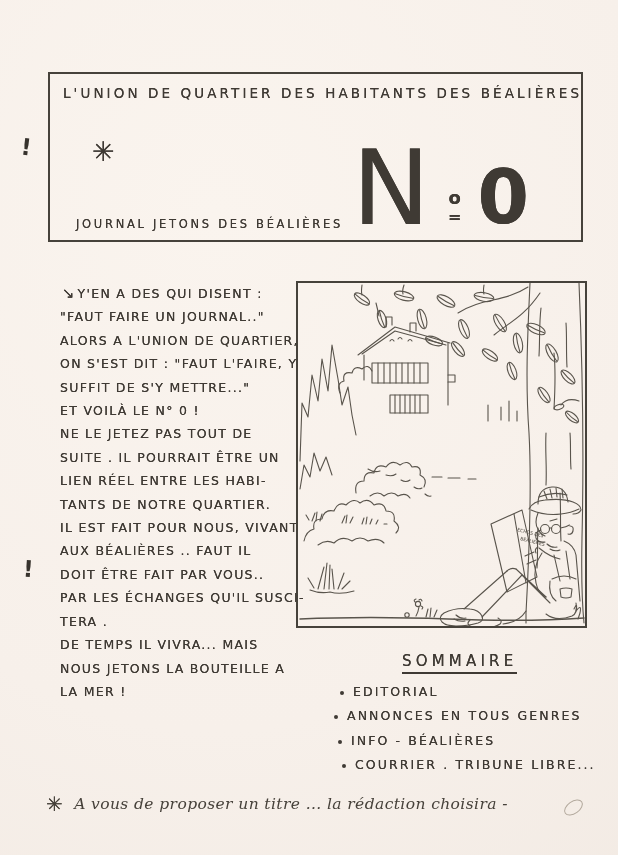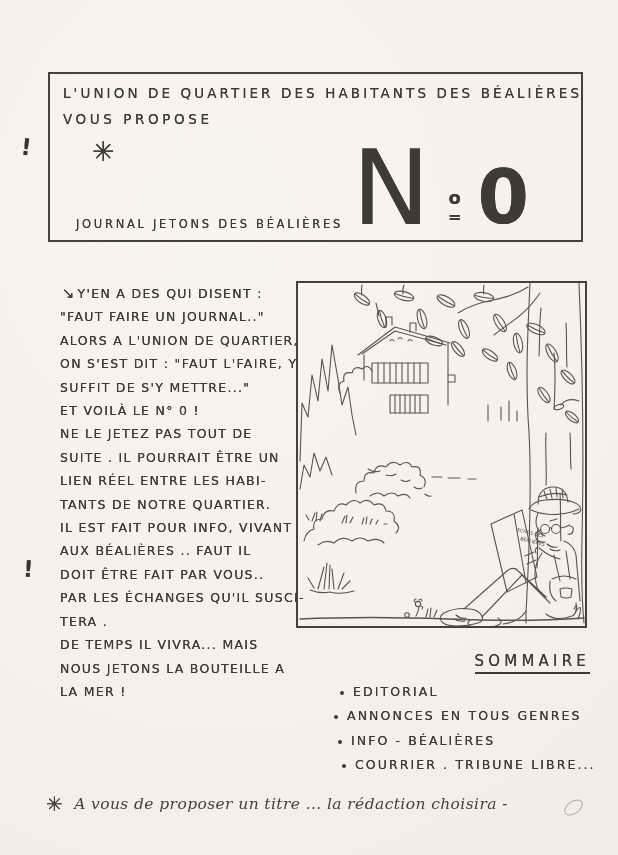--- a/index.html
+++ b/index.html
@@ -29,21 +29,21 @@
            font-size:12.5px; letter-spacing:1.3px; line-height:23.4px; white-space:nowrap; }
   .intro .first { padding-left:2px; }
   .intro .arrow { font-size:15px; margin-right:3px; letter-spacing:0; }
 
   
   .illus { position:absolute; left:296px; top:281px; width:287px; height:343px;
            border:2px solid #46423b; }
   .illus svg { display:block; }
 
   
-  .sommaire { position:absolute; left:334px; top:651px; width:256px;text-align:right; }
+  .sommaire { position:absolute; left:334px; top:651px; width:256px; }
   .som-title { display:inline-block; margin-left:68px; font-size:15px; letter-spacing:4.2px;
                border-bottom:2px solid #3f3a34; padding-bottom:2px; }
   .som-list { list-style:none; margin:7px 0 0 0; padding:0; }
   .som-item { display:flex; align-items:center; gap:9px; margin-top:9.5px;
               font-size:12.5px; letter-spacing:2.1px; white-space:nowrap; }
   .som-item .dot { flex:0 0 auto; width:4px; height:4px; border-radius:50%; background:#3f3a34; margin-top:3px; }
   .som-item:nth-child(1) { margin-left:6px; }
   .som-item:nth-child(3) { margin-left:4px; }
   .som-item:nth-child(4) { margin-left:8px; }
 
@@ -62,21 +62,20 @@
   .mark-oval { position:absolute; left:563px; top:801px; width:19px; height:11px;
                border:1.4px solid #b2a89c; border-radius:50%; transform:rotate(-35deg); }
 </style>
 </head>
 <body>
 
 <div class="page">
 
   <div class="header-box">
     <div class="h1 hand">L'UNION DE QUARTIER DES HABITANTS DES BÉALIÈRES</div>
-    <div class="h2 hand">VOUS PROPOSE</div>
     <div class="h-star hand">✳</div>
     <div class="issue">
       <span class="issue-n hand">N</span>
       <span class="issue-deg">
         <span class="o hand">o</span>
         <span class="eq hand">=</span>
       </span>
       <span class="issue-zero hand">0</span>
     </div>
     <div class="h-sub hand">JOURNAL JETONS DES BÉALIÈRES</div>
@@ -86,21 +85,21 @@
     <div class="first"><span class="arrow">↘</span><span>Y'EN A DES QUI DISENT :</span></div>
     <div>"FAUT FAIRE UN JOURNAL.."</div>
     <div>ALORS A L'UNION DE QUARTIER,</div>
     <div>ON S'EST DIT : "FAUT L'FAIRE, Y</div>
     <div>SUFFIT DE S'Y METTRE..."</div>
     <div>ET VOILÀ LE N° 0 !</div>
     <div>NE LE JETEZ PAS TOUT DE</div>
     <div>SUITE . IL POURRAIT ÊTRE UN</div>
     <div>LIEN RÉEL ENTRE LES HABI-</div>
     <div>TANTS DE NOTRE QUARTIER.</div>
-    <div>IL EST FAIT POUR INFO, VIVANT</div>
+    <div>IL EST FAIT POUR NOUS, VIVANT</div>
     <div>AUX BÉALIÈRES .. FAUT IL</div>
     <div>DOIT ÊTRE FAIT PAR VOUS..</div>
     <div>PAR LES ÉCHANGES QU'IL SUSCI-</div>
     <div>TERA .</div>
     <div>DE TEMPS IL VIVRA... MAIS</div>
     <div>NOUS JETONS LA BOUTEILLE A</div>
     <div>LA MER !</div>
   </div>
 
   <div class="illus">

